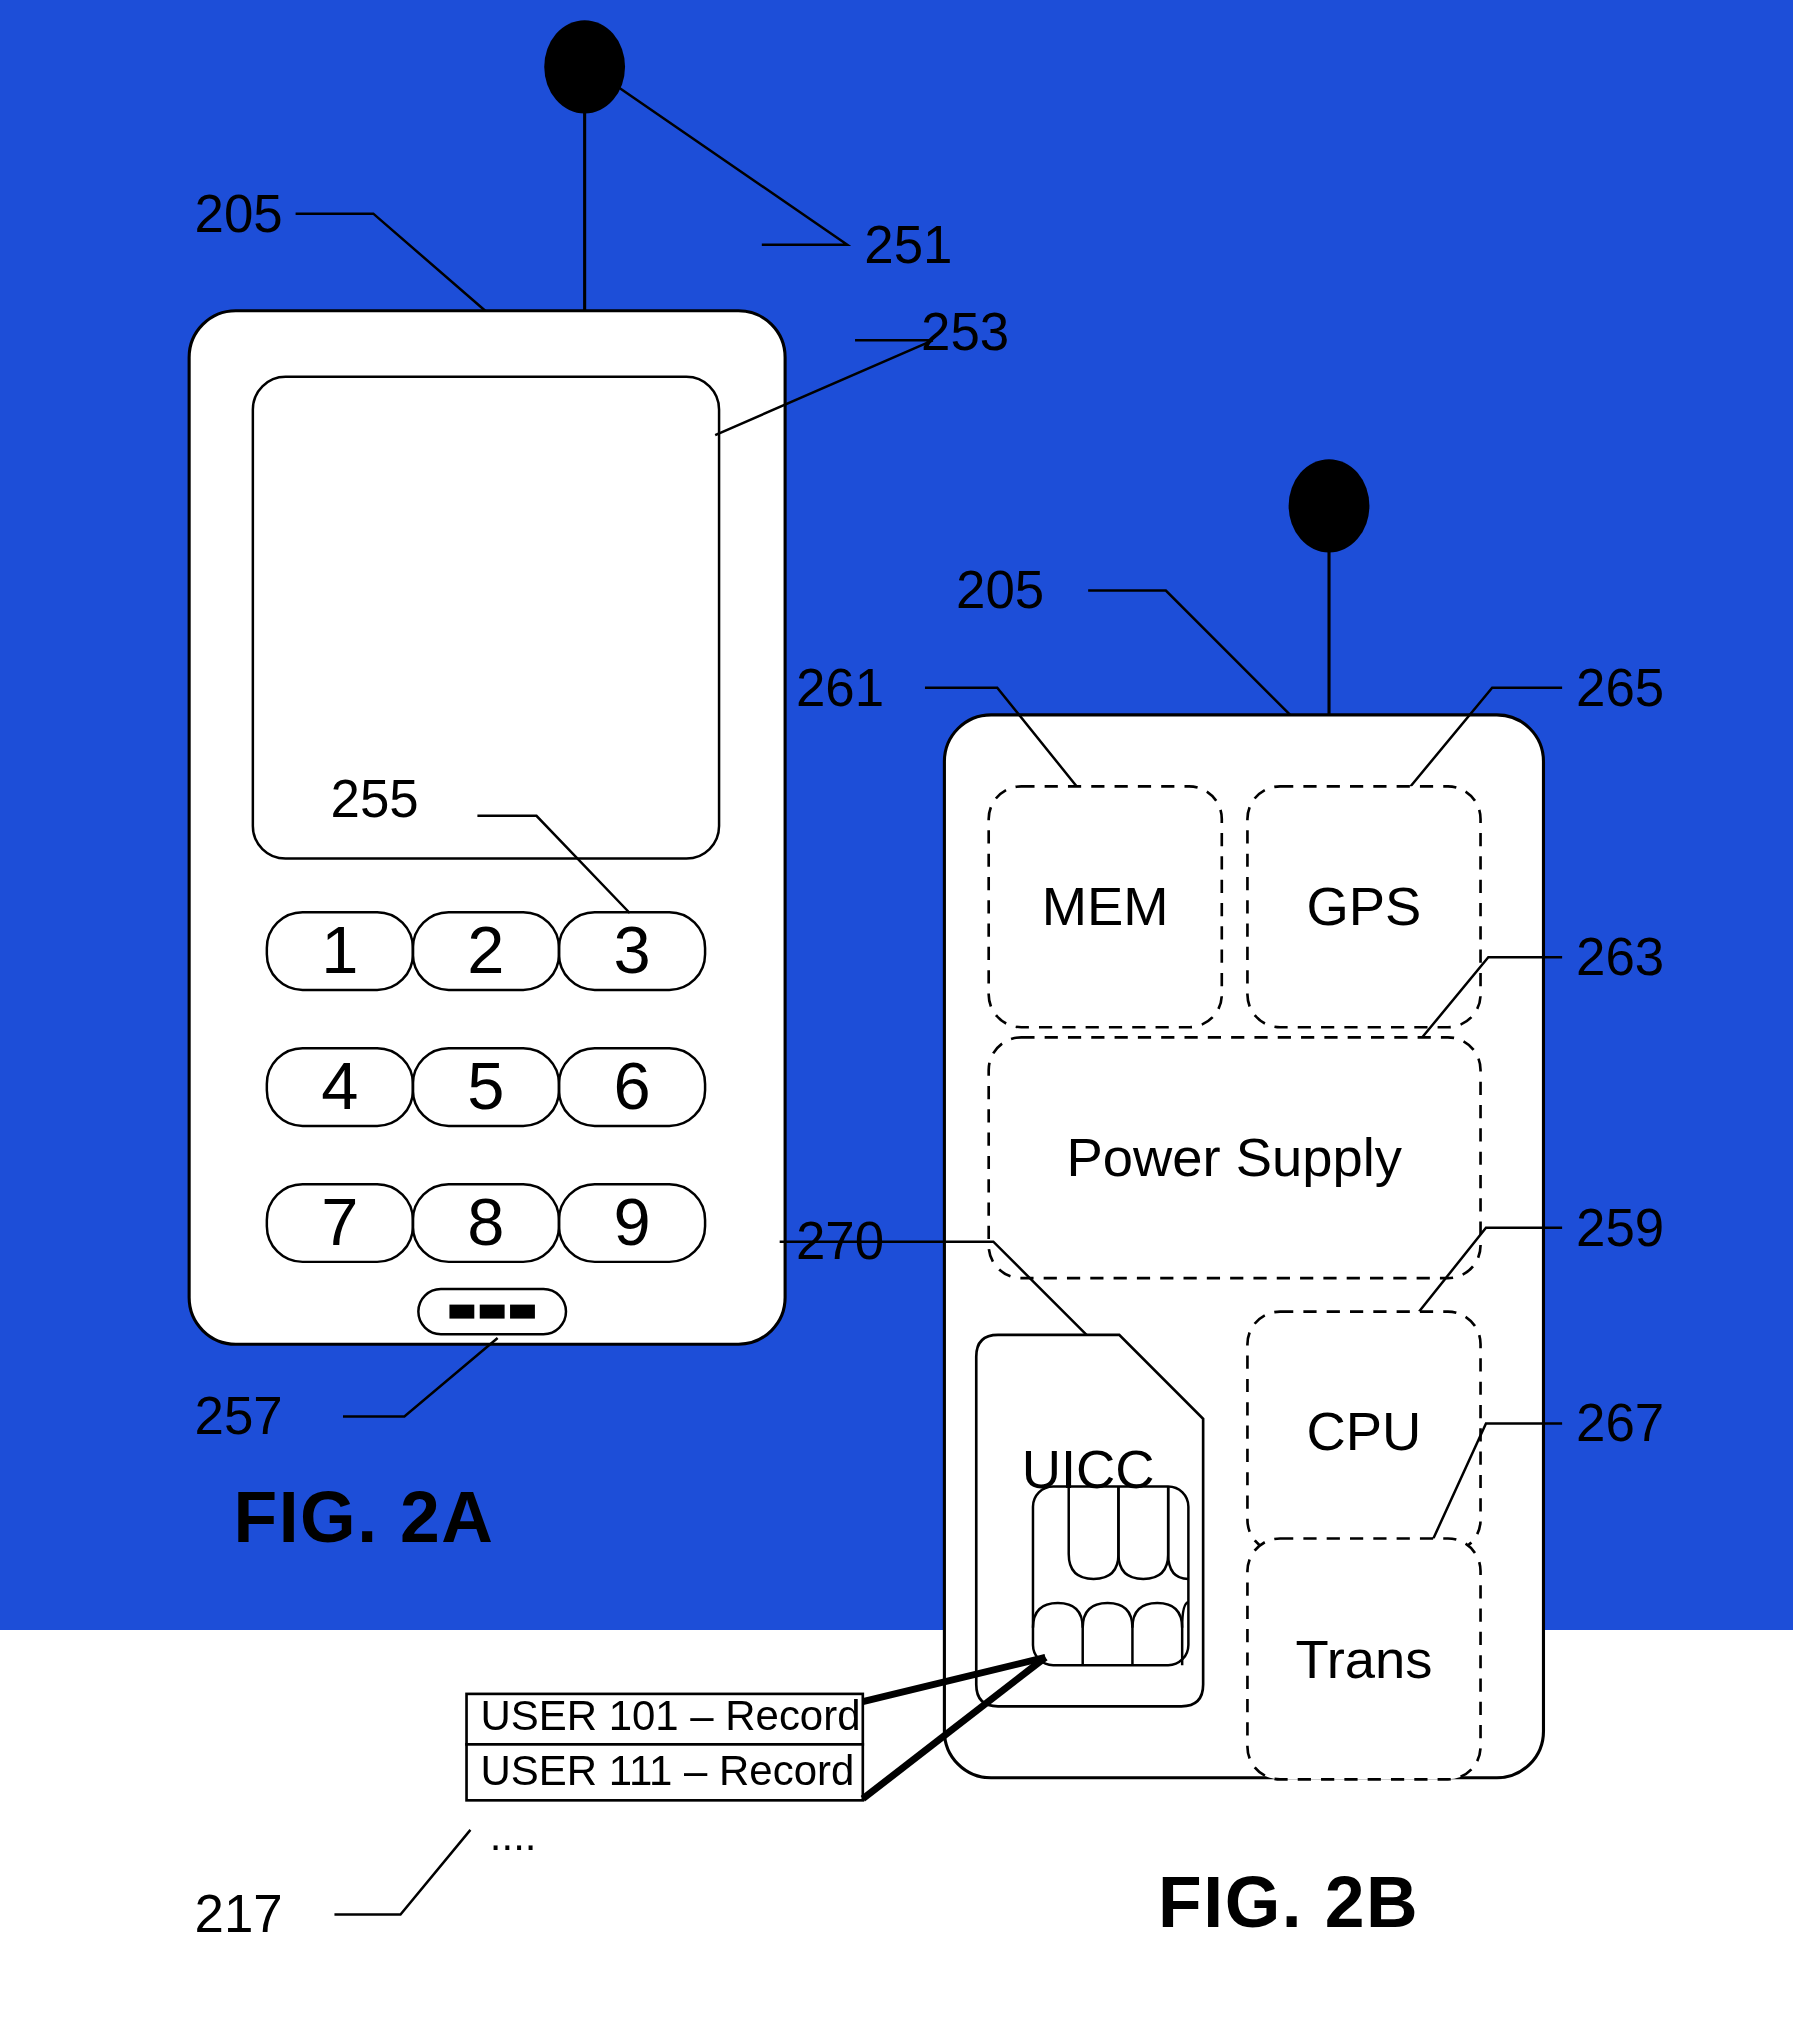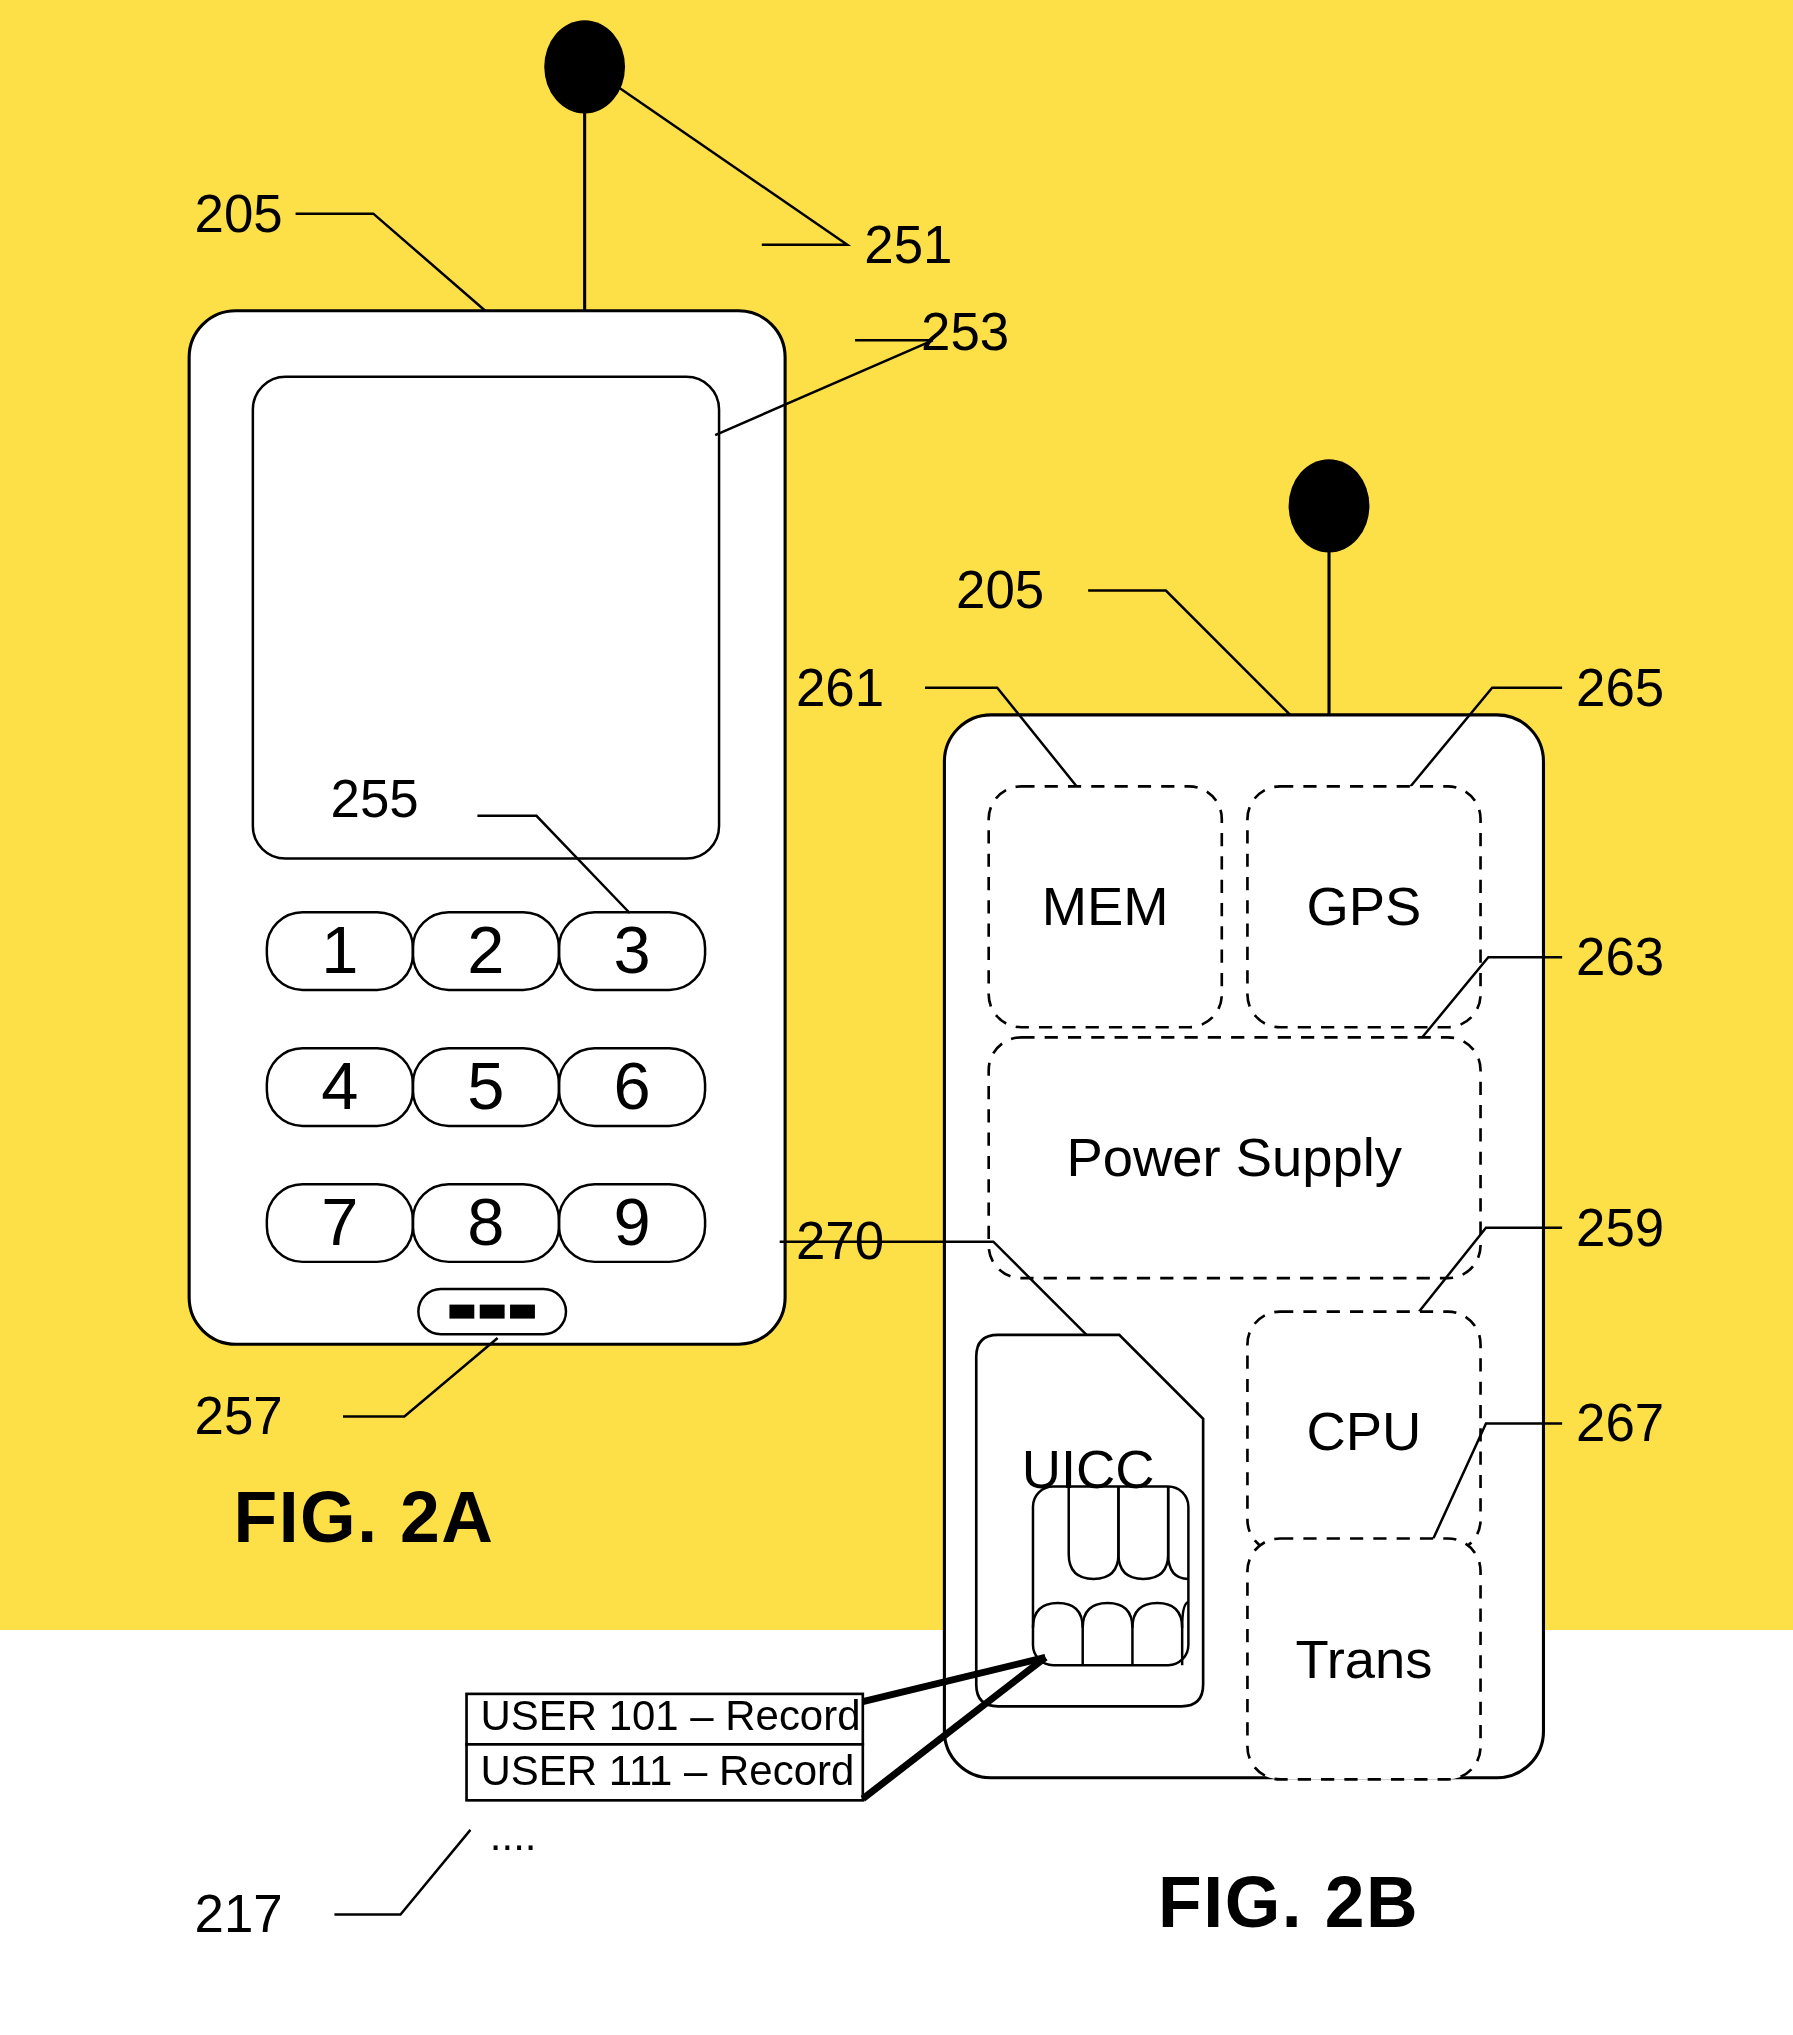--- a/index.html
+++ b/index.html
@@ -10,21 +10,21 @@
   body {
     width: 1794px;
     height: 2035px;
     font-family: "Liberation Sans", sans-serif;
     overflow: hidden;
   }
   #figure-root {
     position: relative;
     width: 1794px;
     height: 1630px;
-    background: #fde047;
+    background: #1d4ed8;
   }
   svg#patent-figure {
     display: block;
     width: 1794px;
     height: 2035px;
   }
   .outline {
     fill: #ffffff;
     stroke: #000000;
     stroke-width: 4;

